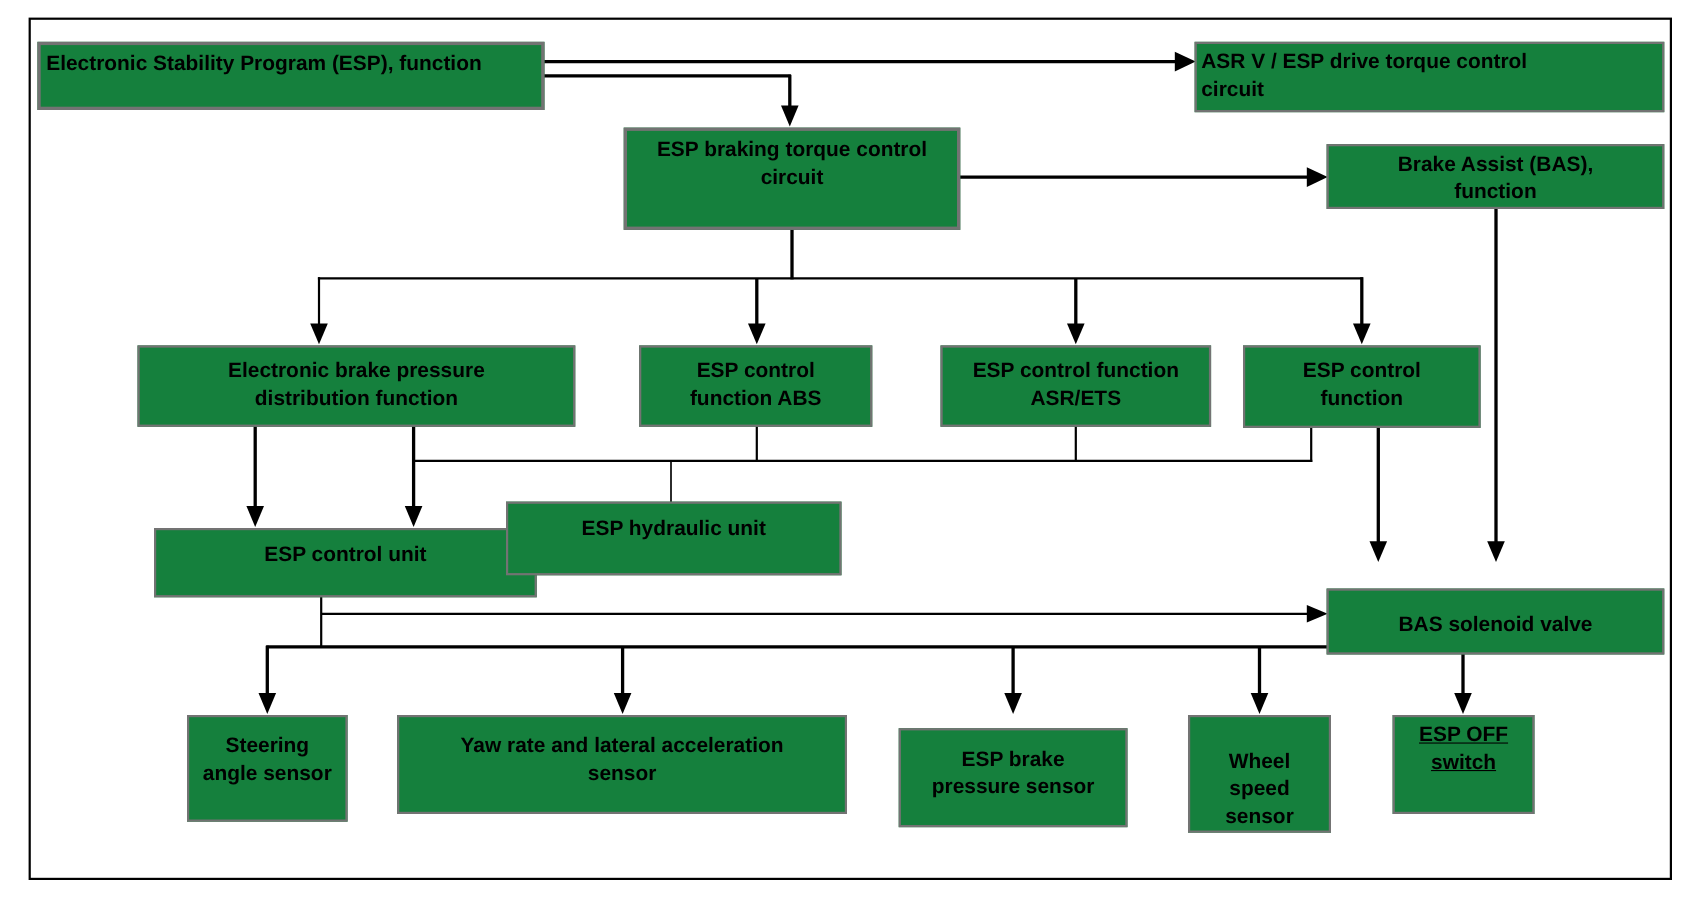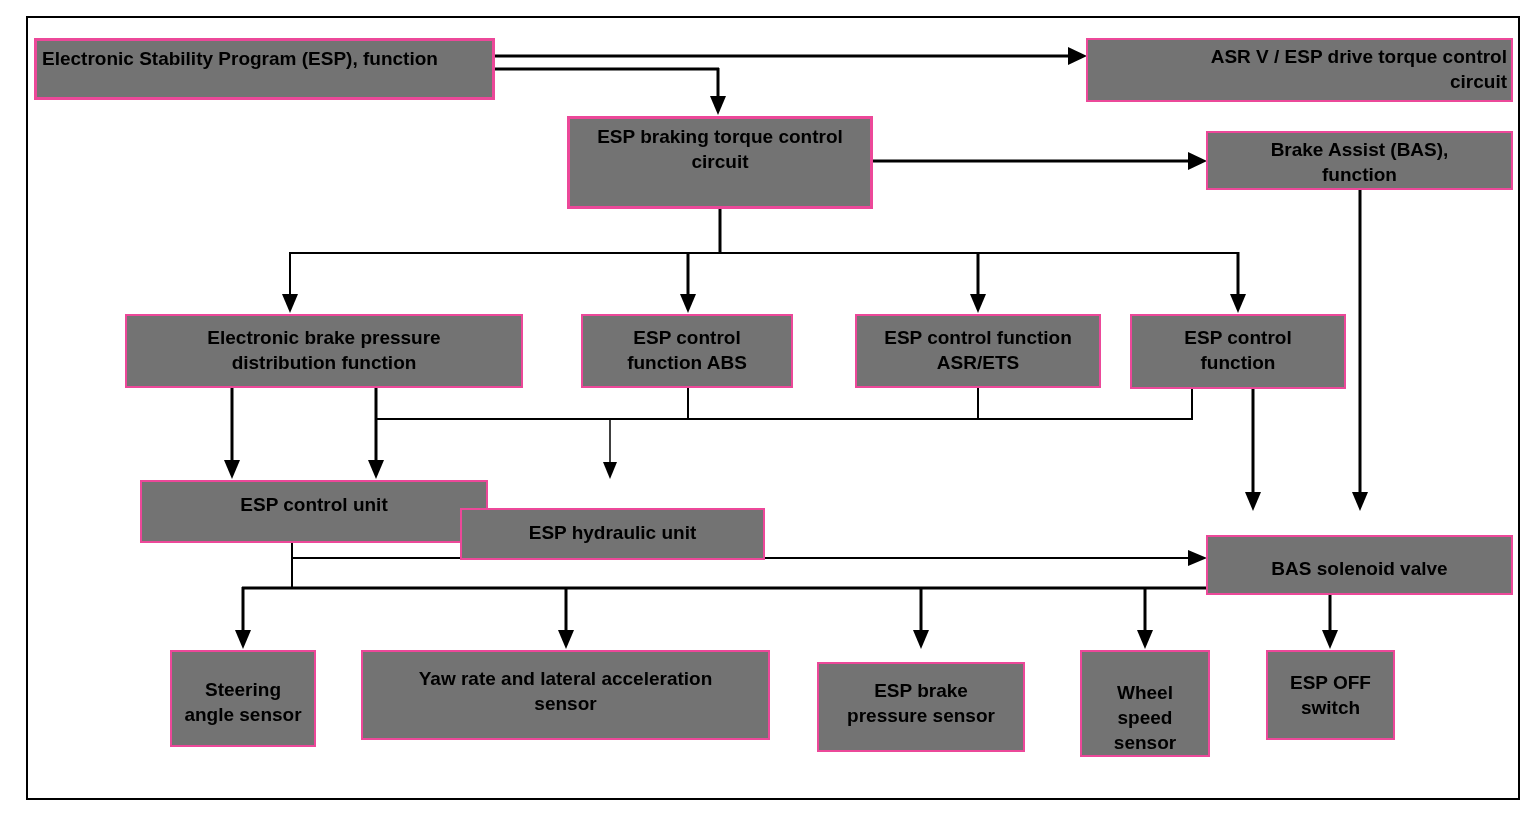--- a/index.html
+++ b/index.html
@@ -6,21 +6,21 @@
   #stage{
     position:relative;width:1536px;height:820px;background:#ffffff;
     font-family:"Liberation Sans","DejaVu Sans",sans-serif;overflow:hidden;
   }
   #outer-frame{
     position:absolute;left:26px;top:16px;width:1494px;height:784px;
     border:2px solid #000;box-sizing:border-box;background:#ffffff;z-index:0;
   }
   #wires{position:absolute;left:0;top:0;width:1536px;height:820px;z-index:1;pointer-events:none;}
   .node{
-    position:absolute;box-sizing:border-box;border:2px solid #ec4899;background:#737373;
+    position:absolute;box-sizing:border-box;border:2px solid #737373;background:#15803d;
     color:#000;font-weight:bold;font-size:19px;line-height:25px;
     white-space:pre-line;z-index:2;
   }
   .node.center{text-align:center;}
   .node.left{text-align:left;}
   .thick{border-width:3px;}
 </style>
 </head>
 <body>
 
@@ -83,21 +83,21 @@
     <line x1="921" y1="588" x2="921" y2="632" stroke="#000" stroke-width="3"></line>
     <polygon points="913,630 929,630 921,649" fill="#000"></polygon>
     <line x1="1145" y1="588" x2="1145" y2="632" stroke="#000" stroke-width="3"></line>
     <polygon points="1137,630 1153,630 1145,649" fill="#000"></polygon>
     <line x1="1330" y1="587" x2="1330" y2="632" stroke="#000" stroke-width="3"></line>
     <polygon points="1322,630 1338,630 1330,649" fill="#000"></polygon>
   </svg>
 
   <div class="node left thick" style="left:34px;top:38px;width:461px;height:62px;padding:5px 4px 0 5px;">Electronic Stability Program (ESP), function</div>
 
-  <div class="node left" style="left:1086px;top:38px;width:427px;height:64px;padding:4px 4px 0 4px;text-align:right;">ASR V / ESP drive torque control
+  <div class="node left" style="left:1086px;top:38px;width:427px;height:64px;padding:4px 4px 0 4px;">ASR V / ESP drive torque control
 circuit</div>
 
   <div class="node center thick" style="left:567px;top:116px;width:306px;height:93px;padding-top:5px;">ESP braking torque control
 circuit</div>
 
   <div class="node center" style="left:1206px;top:131px;width:307px;height:59px;padding-top:4px;">Brake Assist (BAS),
 function</div>
 
   <div class="node center" style="left:125px;top:314px;width:398px;height:74px;padding-top:9px;">Electronic brake pressure
 distribution function</div>
@@ -106,33 +106,33 @@
 function ABS</div>
 
   <div class="node center" style="left:855px;top:314px;width:246px;height:74px;padding-top:9px;">ESP control function
 ASR/ETS</div>
 
   <div class="node center" style="left:1130px;top:314px;width:216px;height:75px;padding-top:9px;">ESP control
 function</div>
 
   <div class="node center" style="left:140px;top:480px;width:348px;height:63px;padding-top:10px;">ESP control unit</div>
 
-  <div class="node center" style="left:460px;top:508px;width:305px;height:52px;padding-top:10px;">ESP hydraulic unit</div>
+  <div class="node center" style="left:460px;top:456px;width:305px;height:67px;padding-top:10px;">ESP hydraulic unit</div>
 
   <div class="node center" style="left:1206px;top:512px;width:307px;height:60px;padding-top:19px;margin-top:23px;">BAS solenoid valve</div>
 
-  <div class="node center" style="left:170px;top:650px;width:146px;height:97px;padding-top:25px;">Steering
+  <div class="node center" style="left:170px;top:650px;width:146px;height:97px;padding-top:14px;">Steering
 angle sensor</div>
 
   <div class="node center" style="left:361px;top:650px;width:409px;height:90px;padding-top:14px;">Yaw rate and lateral acceleration
 sensor</div>
 
   <div class="node center" style="left:817px;top:650px;width:208px;height:90px;padding-top:14px;margin-top:12px;">ESP brake
 pressure sensor</div>
 
   <div class="node center" style="left:1080px;top:650px;width:130px;height:107px;padding-top:28px;">Wheel
 speed
 sensor</div>
 
-  <div class="node center" style="left:1266px;top:650px;width:129px;height:90px;padding-top:18px;">ESP OFF
+  <div class="node center" style="left:1266px;top:650px;width:129px;height:90px;padding-top:4px;text-decoration:underline;">ESP OFF
 switch</div>
 
 </div>
 
 </body></html>

